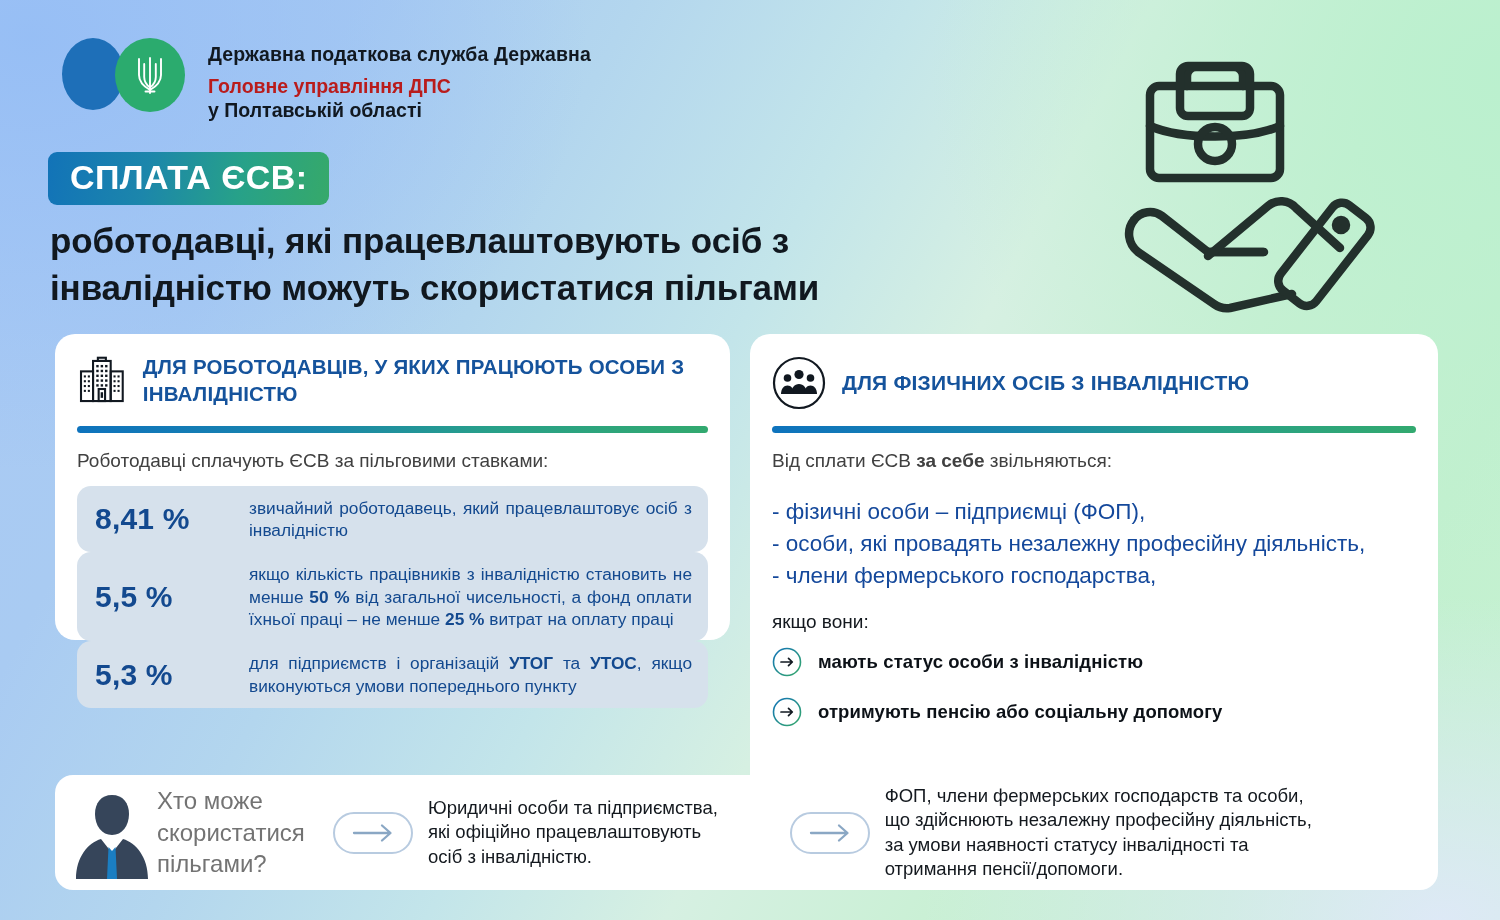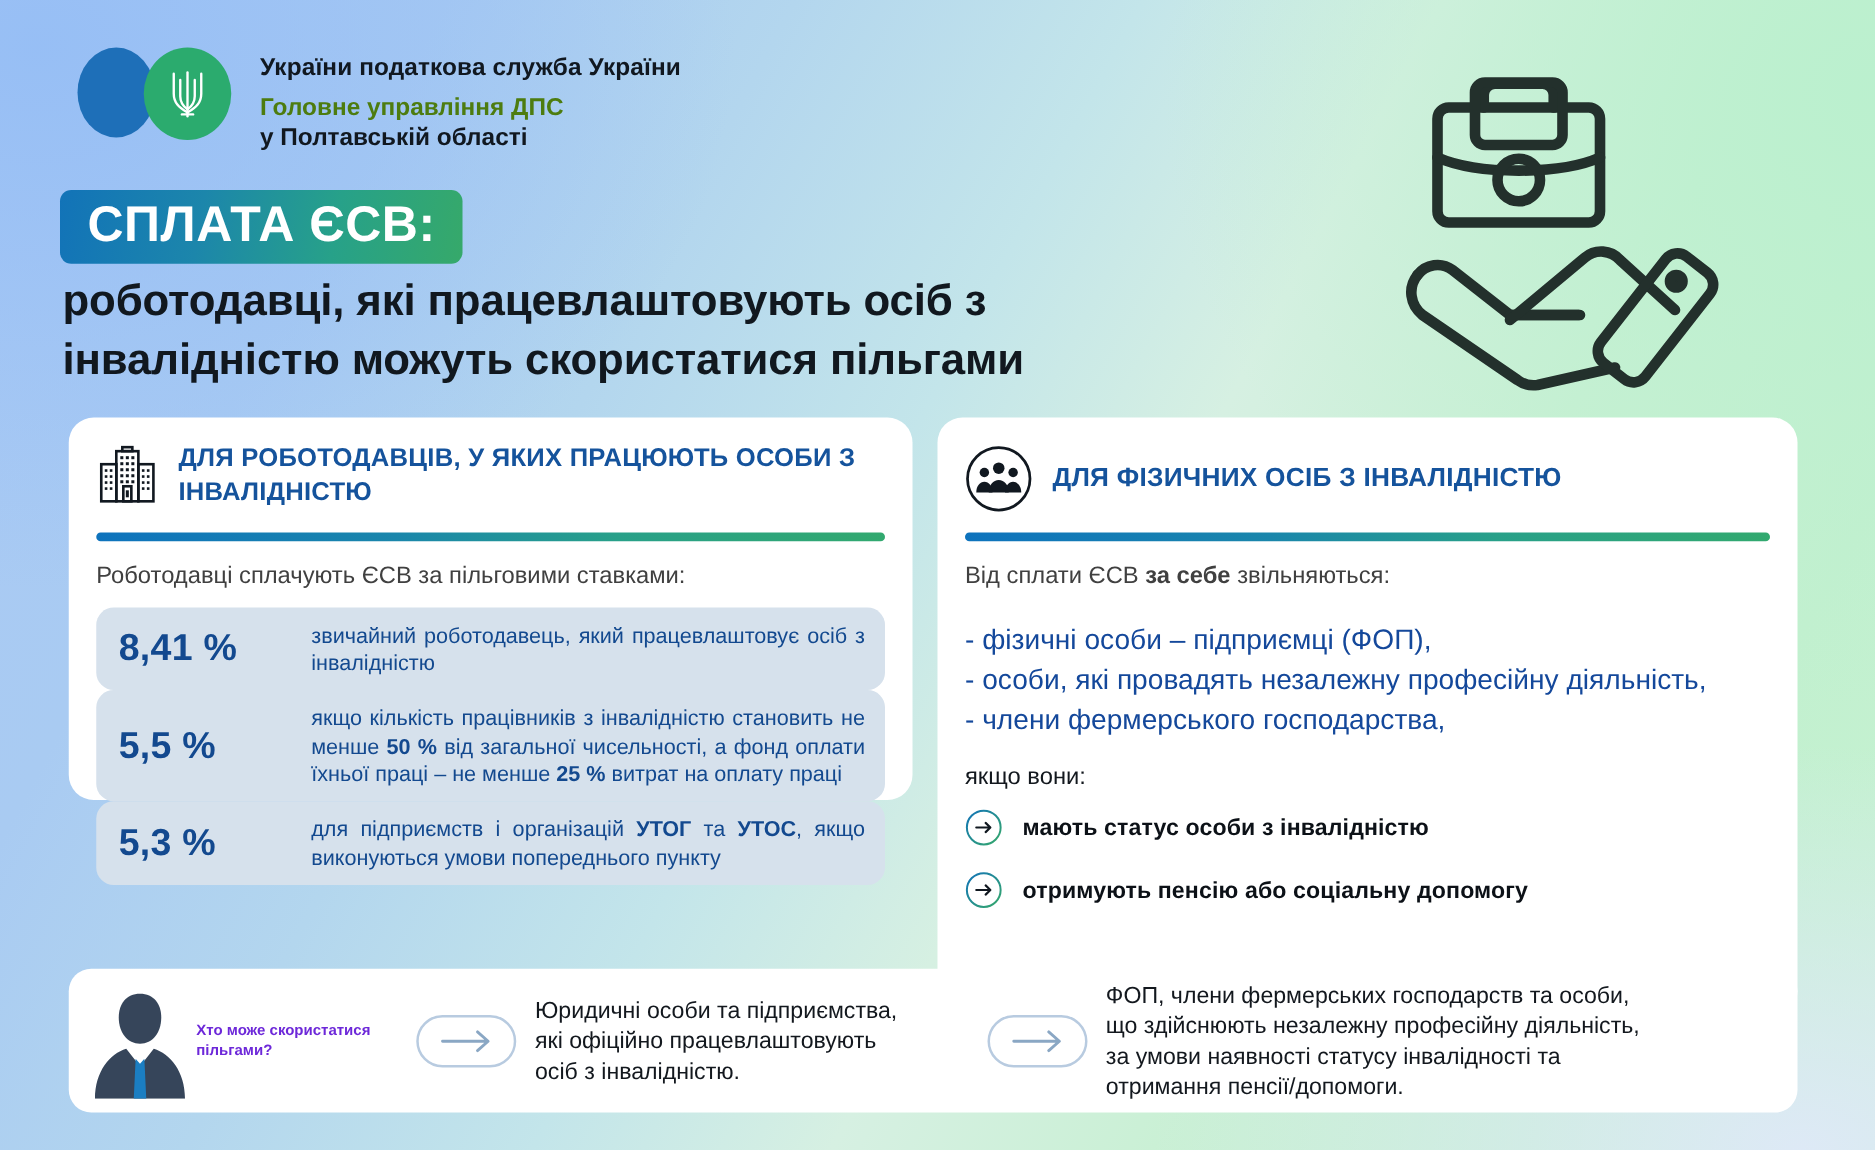--- a/index.html
+++ b/index.html
@@ -60,38 +60,38 @@
     background: #2bab6e;
     display: flex; align-items: center; justify-content: center;
   }
   .trident { display: block; }
   .logo-text { padding-top: 6px; }
   .logo-line1 {
     font-size: 19.5px; font-weight: bold; color: #111820;
     letter-spacing: .1px; line-height: 1.26;
   }
   .logo-line2 {
-    font-size: 19.5px; font-weight: bold; color: #4d7c0f;
+    font-size: 19.5px; font-weight: bold; color: #b91c1c;
     line-height: 1.26; margin-top: 7px;
   }
   .logo-line3 {
     font-size: 19.5px; font-weight: bold; color: #111820;
     line-height: 1.26;
   }
 
   
   .title-badge {
     position: absolute;
     left: 48px;
     top: 152px;
     padding: 8px 22px 11px 22px;
     border-radius: 9px;
     background: linear-gradient(100deg, #1273b8 0%, #1c86ab 35%, #27a189 68%, #36a96a 100%);
     color: #ffffff;
-    font-size: 40px;
+    font-size: 34px;
     font-weight: bold;
     letter-spacing: .4px;
     line-height: 1;
   }
   .title-sub {
     position: absolute;
     left: 50px;
     top: 218px;
     width: 900px;
     font-size: 35px;
@@ -216,23 +216,23 @@
     background: #ffffff;
     border-radius: 18px;
     display: flex;
     align-items: center;
   }
   .person-icon { flex: none; margin-left: 18px; width: 78px; height: 92px; }
   .bottom-q {
     flex: none;
     width: 175px;
     margin-left: 6px;
-    color: #6d28d9;
-    font-size: 12px;
-    font-weight: bold;
+    color: #737373;
+    font-size: 24px;
+    font-weight: normal;
     line-height: 1.32;
   }
   .big-arrow { flex: none; width: 82px; height: 46px; }
   .bottom-text {
     font-size: 18.5px;
     color: #13181e;
     line-height: 1.32;
     white-space: pre-line;
   }
   #bottom-text-left { width: 365px; margin-left: 14px; }
@@ -253,21 +253,21 @@
           <path d="M4 6 V22 C4 29 8 33 15 37"></path>
           <path d="M26 6 V22 C26 29 22 33 15 37"></path>
           <path d="M9.2 11 V24 C9.2 29 11.5 32 15 34.5"></path>
           <path d="M20.8 11 V24 C20.8 29 18.5 32 15 34.5"></path>
           <path d="M10.5 38.5 H19.5"></path>
         </g>
       </svg>
     </div>
   </div>
   <div class="logo-text">
-    <div class="logo-line1">України податкова служба України</div>
+    <div class="logo-line1">Державна податкова служба Державна</div>
     <div class="logo-line2">Головне управління ДПС</div>
     <div class="logo-line3">у Полтавській області</div>
   </div>
 </div>
 
 <div class="title-badge">СПЛАТА ЄСВ:</div>
 <div class="title-sub">роботодавці, які працевлаштовують осіб з інвалідністю можуть скористатися пільгами</div>
 
 <div class="hero-icon">
   <svg width="280" height="265" viewBox="0 0 280 265">

